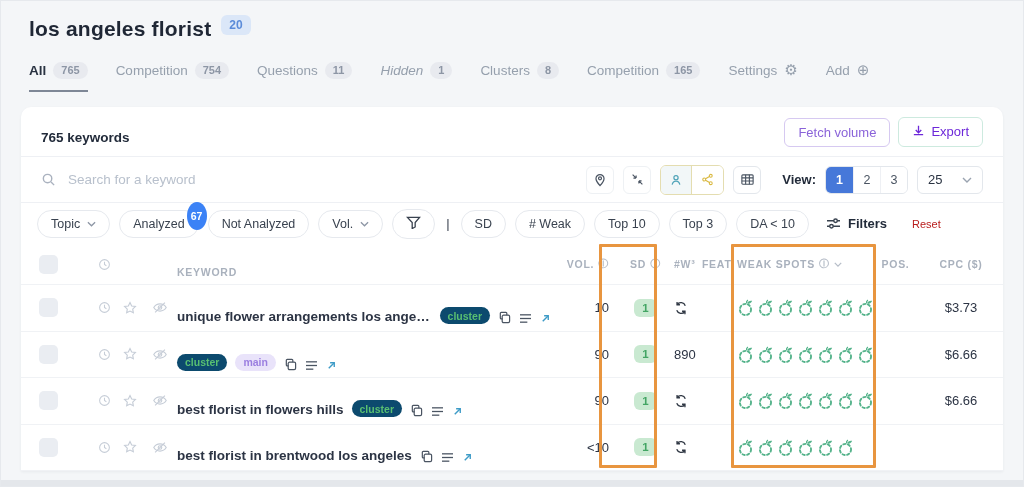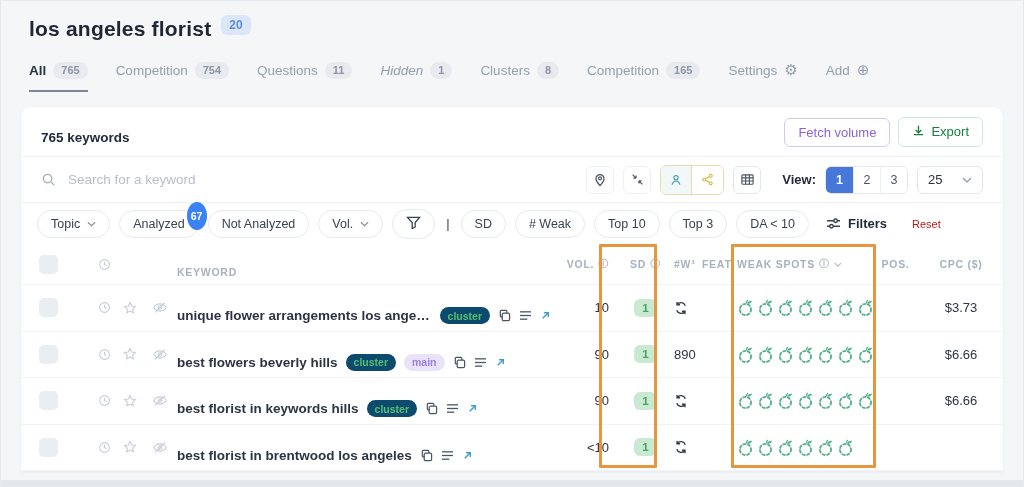--- a/index.html
+++ b/index.html
@@ -29,21 +29,21 @@
   
   .card { margin:14px 20px 0; background:#fff; border-radius:10px 10px 0 0;
     box-shadow:0 1px 3px rgba(40,50,70,.06); height:364px; overflow:hidden; }
   .card-head { height:50px; display:flex; align-items:center; justify-content:space-between;
     padding:0 20px; border-bottom:1px solid #eef0f4; }
   .kw-count { font-size:13.5px; font-weight:bold; color:#222b3a;margin-top:11px; }
   .head-actions { display:flex; gap:8px;align-items:flex-end; }
   .btn { display:inline-flex; align-items:center; gap:6px; background:#fff; font-size:13px;
     border-radius:6px; padding:6px 13px; cursor:pointer; }
   .btn-fetch { border:1px solid #d6c9f1; color:#8a63d9; }
-  .btn-export { border:1px solid #cdeadf; color:#15803d; }
+  .btn-export { border:1px solid #cdeadf; color:#6d28d9; }
   
   .search-row { height:46px; display:flex; align-items:center; padding:0 20px;
     border-bottom:1px solid #eef0f4; gap:12px; }
   .search-icon { color:#aab2bf; display:flex; }
   .search-input { border:none; outline:none; flex:1; font-size:13.5px; color:#2a3342;
     font-family:"Liberation Sans",sans-serif; background:transparent; }
   .search-input::placeholder { color:#b8c0cc; }
   .right-controls { display:flex; align-items:center; gap:9px; }
   .icon-btn { width:28px; height:28px; border:1px solid #eef1f4; border-radius:6px;
     display:flex; align-items:center; justify-content:center; color:#4a5462; cursor:pointer; background:#fff; }
@@ -74,21 +74,21 @@
     margin-left:8px; cursor:pointer; font-size:13px; }
   .reset-link { color:#b91c1c; margin-left:16px; cursor:pointer; font-size:11px; }
   
   .table-wrap { position:relative; }
   .thead { height:41px; display:flex; align-items:center; font-size:10.5px; font-weight:bold;
     letter-spacing:.07em; color:#a9b1bd; text-transform:uppercase; border-bottom:1px solid #f0f2f5; }
   .trow { height:46.5px; display:flex; align-items:center; border-bottom:1px solid #f0f2f5; }
   .c-sel { width:70px; padding-left:18px; display:flex; align-items:center; }
   .c-time,.c-star { width:26px; display:flex; justify-content:center; }
   .c-eye { width:34px; display:flex; justify-content:center; }
-  .c-kw { flex:1; display:flex; align-items:center; gap:8px; min-width:0; padding-right:6px;margin-top:16px; }
+  .c-kw { flex:1; display:flex; align-items:flex-end; gap:8px; min-width:0; padding-right:6px;margin-top:16px; }
   .c-vol { width:60px; display:flex; justify-content:flex-end; padding-right:8px; }
   .c-sd { width:57px; display:flex; justify-content:center; }
   .c-w3 { width:30px; display:flex; justify-content:flex-start; }
   .c-feat { width:28px; display:flex; justify-content:center; }
   .c-weak { width:140px; display:flex; align-items:center; gap:2px; padding-left:5px; }
   .c-pos { width:47px; display:flex; justify-content:center; }
   .c-cpc { width:84px; display:flex; justify-content:center; }
   .hdr-cell { display:inline-flex; align-items:center; gap:4px; }
   .info-i { font-size:10px; color:#b6bdc8; font-style:normal; }
   .check { width:19px; height:19px; border-radius:5px; background:#eaedf2; cursor:pointer; }
@@ -510,21 +510,20 @@
           <div class="c-eye">
             <span class="row-icon">
               <svg width="16" height="13" viewBox="0 0 18 14" fill="none" stroke="currentColor" stroke-width="1.3">
                 <path d="M2 7s2.5-4 7-4 7 4 7 4-2.5 4-7 4-7-4-7-4z"></path>
                 <circle cx="9" cy="7" r="2"></circle>
                 <line x1="3.5" y1="12.5" x2="14.5" y2="1.5"></line>
               </svg>
             </span>
           </div>
           <div class="c-kw">
-            <span class="kw-text">best flowers beverly hills</span>
             <span class="kw-badge cluster">cluster</span>
             <span class="kw-badge main">main</span>
             <span class="kw-action">
               <svg width="13" height="13" viewBox="0 0 14 14" fill="none" stroke="currentColor" stroke-width="1.3">
                 <rect x="4.5" y="4.5" width="8" height="8" rx="1.5"></rect>
                 <path d="M9.5 4.5v-2a1 1 0 0 0-1-1h-5a1 1 0 0 0-1 1v5a1 1 0 0 0 1 1h1.5"></path>
               </svg>
             </span>
             <span class="kw-action">
               <svg width="13" height="11" viewBox="0 0 14 12" stroke="currentColor" stroke-width="1.4">
@@ -642,21 +641,21 @@
           <div class="c-eye">
             <span class="row-icon">
               <svg width="16" height="13" viewBox="0 0 18 14" fill="none" stroke="currentColor" stroke-width="1.3">
                 <path d="M2 7s2.5-4 7-4 7 4 7 4-2.5 4-7 4-7-4-7-4z"></path>
                 <circle cx="9" cy="7" r="2"></circle>
                 <line x1="3.5" y1="12.5" x2="14.5" y2="1.5"></line>
               </svg>
             </span>
           </div>
           <div class="c-kw">
-            <span class="kw-text">best florist in keywords hills</span>
+            <span class="kw-text">best florist in flowers hills</span>
             <span class="kw-badge cluster">cluster</span>
             <span class="kw-action">
               <svg width="13" height="13" viewBox="0 0 14 14" fill="none" stroke="currentColor" stroke-width="1.3">
                 <rect x="4.5" y="4.5" width="8" height="8" rx="1.5"></rect>
                 <path d="M9.5 4.5v-2a1 1 0 0 0-1-1h-5a1 1 0 0 0-1 1v5a1 1 0 0 0 1 1h1.5"></path>
               </svg>
             </span>
             <span class="kw-action">
               <svg width="13" height="11" viewBox="0 0 14 12" stroke="currentColor" stroke-width="1.4">
                 <line x1="1" y1="2" x2="13" y2="2"></line>

